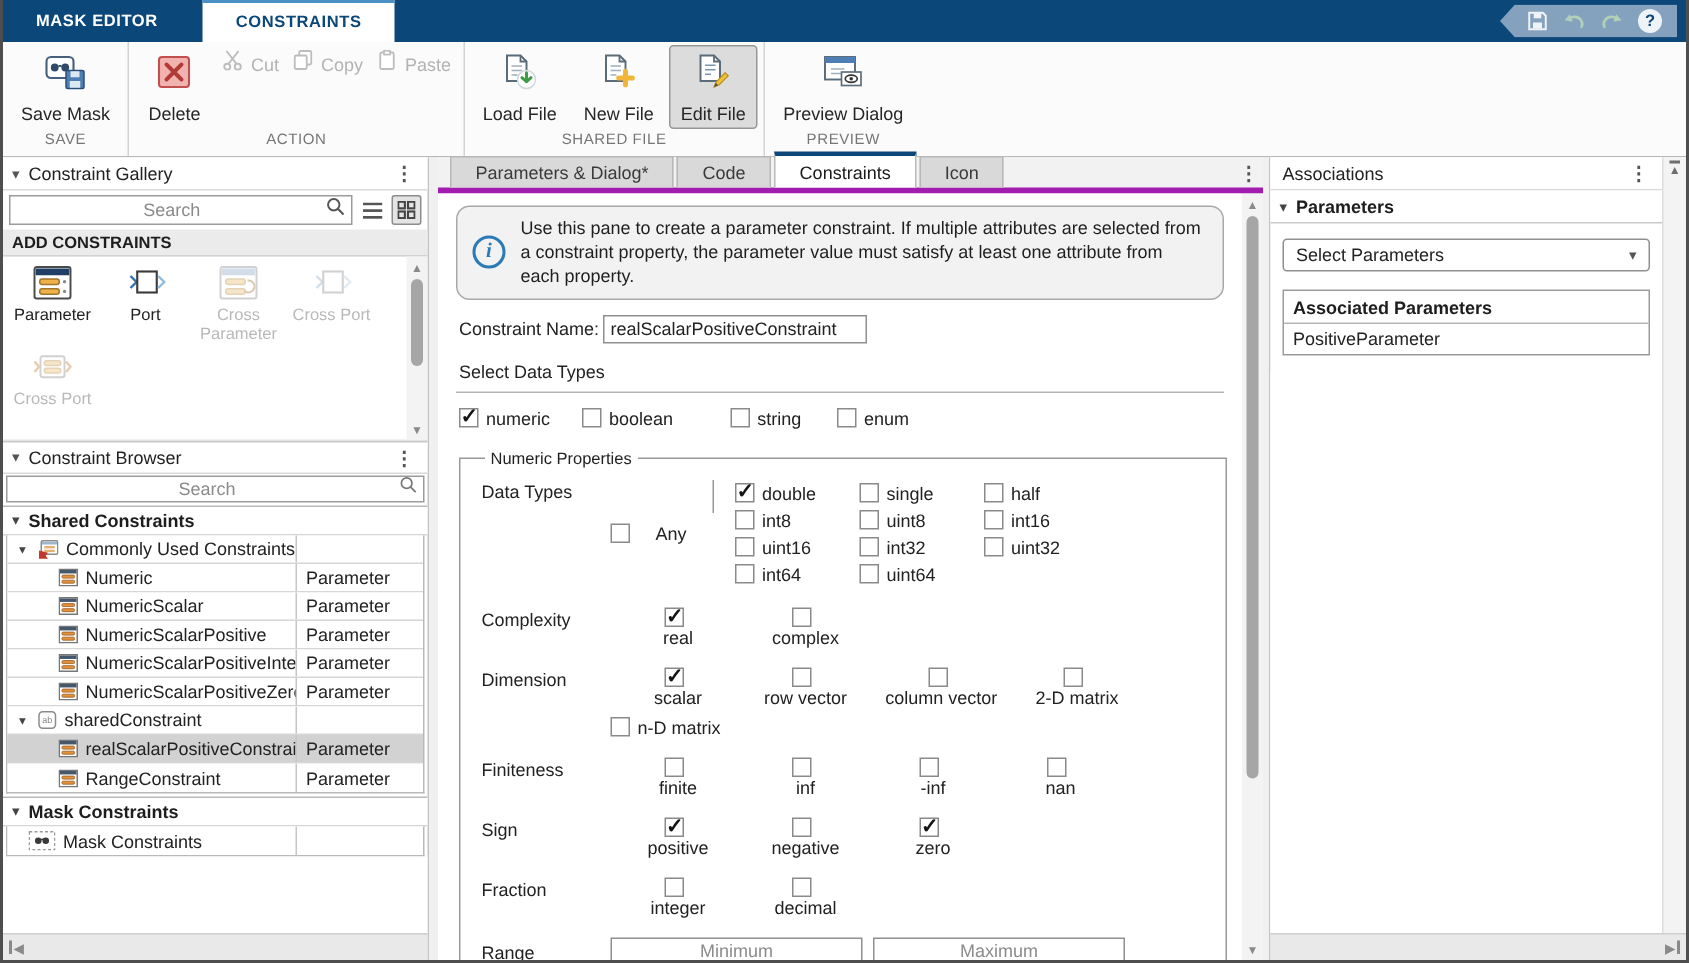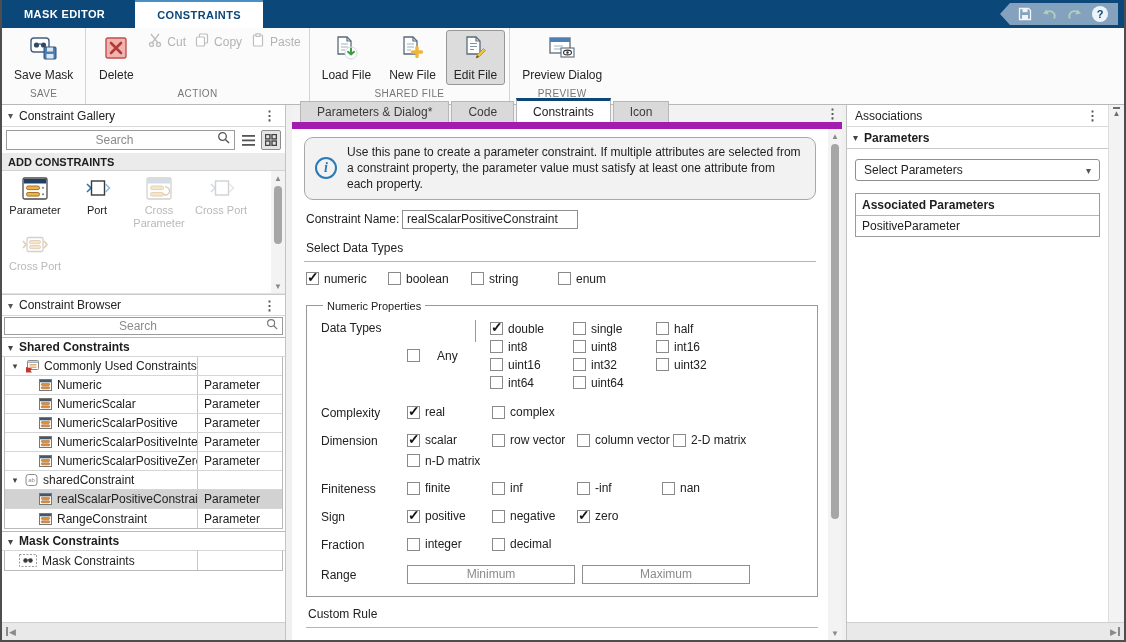--- a/index.html
+++ b/index.html
@@ -74,21 +74,21 @@
   .trow:last-child { border-bottom:none; }
   .trow.selected { background:#d2d2d2; }
   .tname { width:193px; display:flex; align-items:center; border-right:1px solid #c6c6c6; overflow:hidden; white-space:nowrap; font-size:12px; color:#222; }
   .ttype { flex:1; display:flex; align-items:center; padding-left:6px; font-size:12px; color:#222; }
   .twisty { width:20px; text-align:center; font-size:9px; color:#444; flex:none; }
   .indent1 { width:34px; flex:none; }
   .ticon { margin-right:5px; flex:none; display:flex; }
   .leftfill { flex:1; background:#fff; }
 
   
-  .ctabrow { height:24px; background:#f2f2f2; border-bottom:7px solid #a21caf; display:flex; align-items:flex-end; padding-left:8px; flex:none; }
+  .ctabrow { height:24px; background:#f2f2f2; border-bottom:4px solid #a21caf; display:flex; align-items:flex-end; padding-left:8px; flex:none; }
   .ctab { height:21px; display:flex; align-items:center; padding:0 16px; font-size:12px; color:#3a3a3a; background:#d9d9d9; border:1px solid #b7b7b7; border-bottom:none; margin-right:2px; }
   .ctab.active { background:#fff; color:#1a1a1a; border-top:3px solid #0b4779; height:24px; }
   .ctab-spacer { flex:1; }
   .ctabrow .kebab { align-self:center; }
   .center-body { flex:1; display:flex; min-height:0; }
   .cscroll-content { flex:1; min-width:0; overflow:hidden; padding:8px 6px 0 12px; background:#fff; }
 
   .infobox { border:1px solid #a8a8a8; border-radius:9px; background:#f2f2f2; display:flex; align-items:center; gap:10px; padding:6px 12px 6px 10px; width:512px; margin-bottom:10px; }
   .infobox .itext { font-size:12px; color:#1f1f1f; line-height:1.35; }
   .icircle { width:22px; height:22px; border:2px solid #2a7ab8; border-radius:50%; color:#2a7ab8; font-family:"Liberation Serif",serif; font-style:italic; font-weight:bold; font-size:14px; display:flex; align-items:center; justify-content:center; flex:none; }
@@ -107,21 +107,21 @@
   .cb .cbx { width:13px; height:13px; border:1px solid #8a8a8a; background:#fff; position:relative; flex:none; }
   .cb .cbx.checked::after { content:"✓"; position:absolute; left:0px; top:-4px; font-size:14px; font-weight:bold; color:#141414; }
   .cb .clbl { font-size:12px; color:#222; margin-left:5px; white-space:nowrap; }
   .dtypes-row .cb { width:79px; }
 
   fieldset.numprops { border:1px solid #999; width:512px; padding:8px 8px 10px 14px; margin-left:2px; }
   fieldset.numprops legend { font-size:11px; color:#222; padding:0 4px; margin-left:2px; }
   .prop-row { display:flex; margin-bottom:13px; }
   .prop-label { width:86px; font-size:12px; color:#222; flex:none; padding-top:1px; }
   .prop-opts { display:flex; }
-  .prop-opts .cb { width:85px; }
+  .prop-opts .cb { width:85px;flex-direction:column; }
   .prop-opts .cb.wide { width:96px; }
   .dt-block { display:flex; }
   .dt-any { width:64px;gap:12px; }
   .dt-div { border-left:1px solid #999; height:22px; margin:0 14px 0 4px; }
   .dt-grid { display:flex; flex-wrap:wrap; width:252px; }
   .dt-grid .cb { width:83px; height:18px; }
   .dim-line2 { margin-left:86px; margin-top:4px; }
   .range-row { display:flex; align-items:center; margin-bottom:2px; }
   .range-row .tinput { width:168px; margin-right:7px;text-align:center; }
 
@@ -630,21 +630,21 @@
 
           <div class="dtypes-row">
             <label class="cb">
                 <span class="cbx checked"></span>
                 <span class="clbl">numeric</span>
               </label>
             <label class="cb" style="margin-left:3px;">
                 <span class="cbx"></span>
                 <span class="clbl">boolean</span>
               </label>
-            <label class="cb" style="margin-left:4px;">
+            <label class="cb" style="margin-left:4px;justify-content:center;">
                 <span class="cbx"></span>
                 <span class="clbl">string</span>
               </label>
             <label class="cb" style="margin-left:8px;">
                 <span class="cbx"></span>
                 <span class="clbl">enum</span>
               </label>
           </div>
 
           <fieldset class="numprops">

